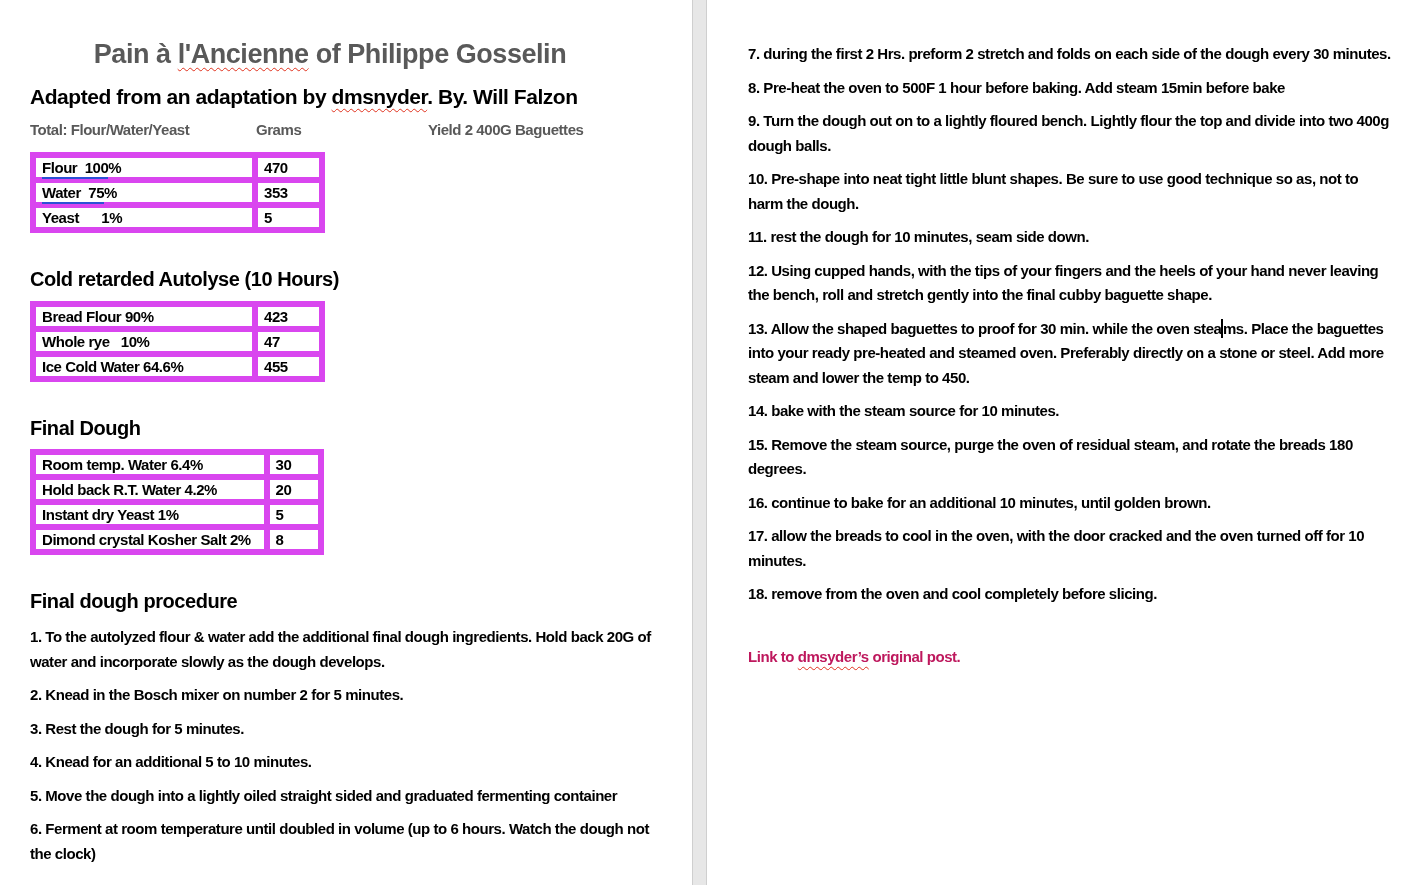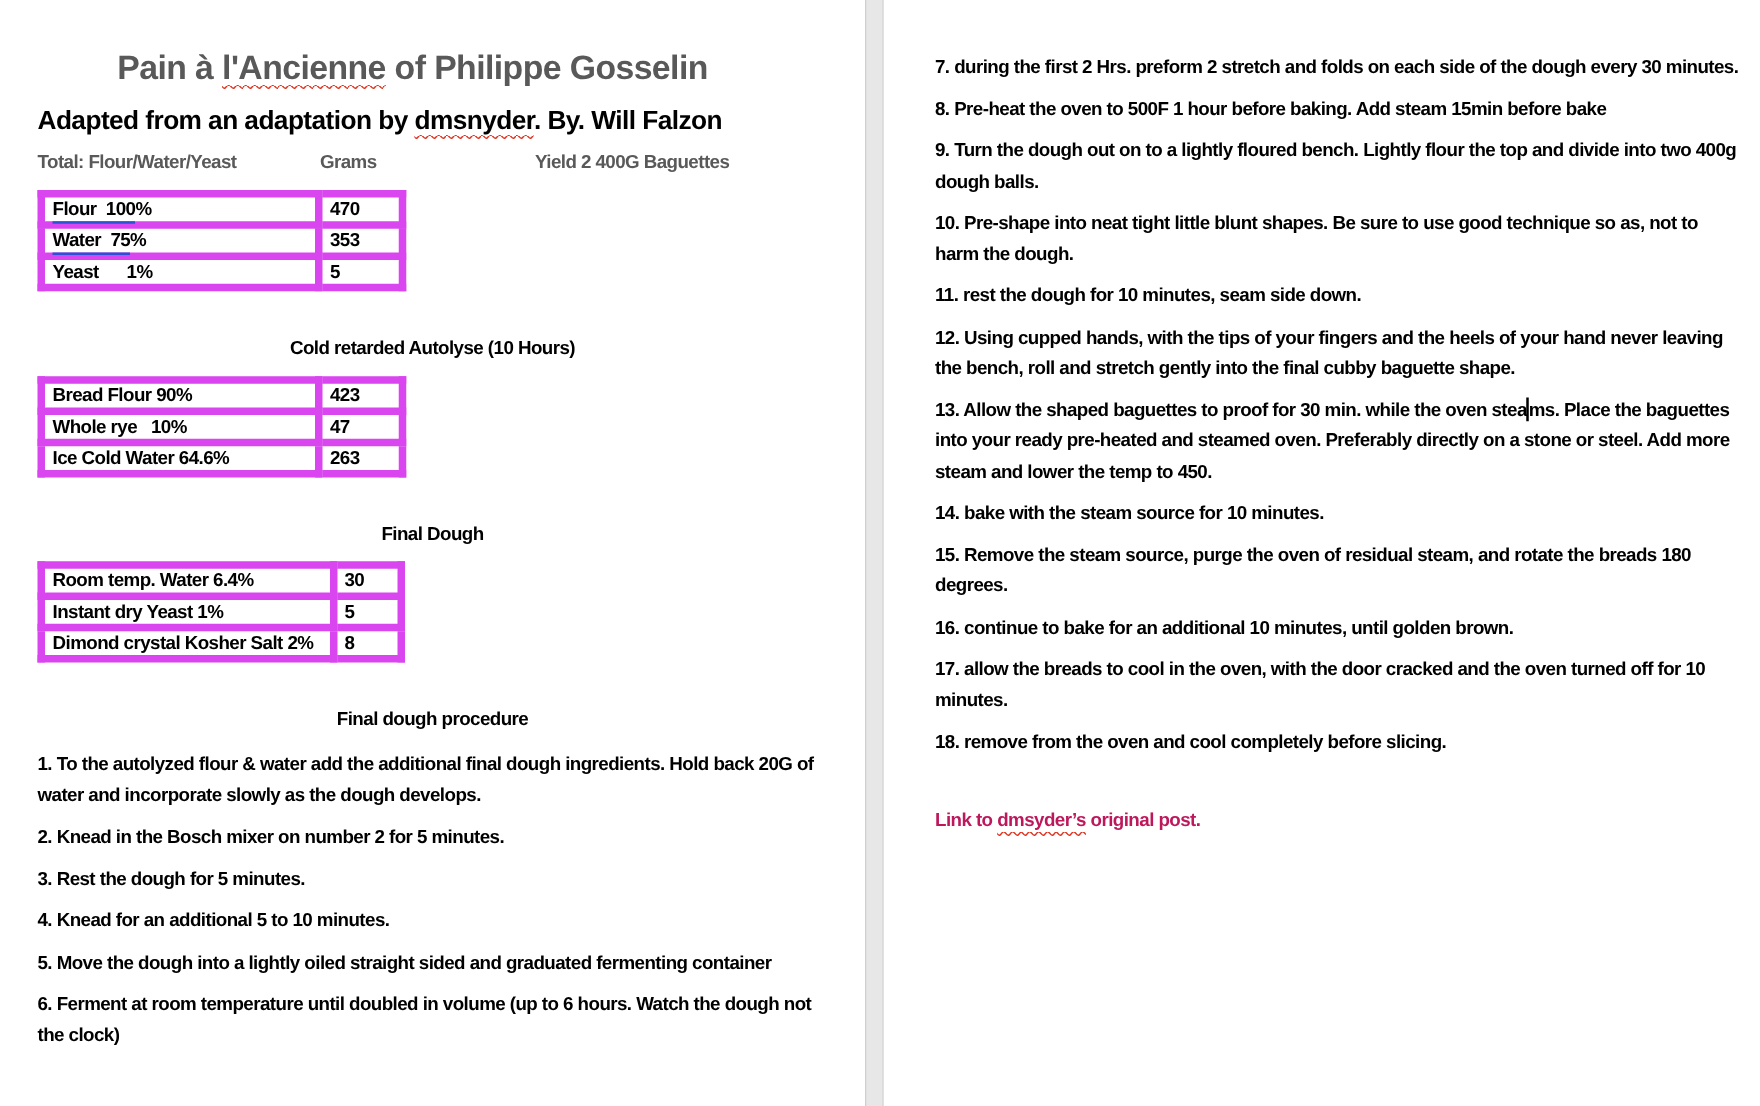--- a/index.html
+++ b/index.html
@@ -38,21 +38,21 @@
   .tbl-a { width: 289px; margin-top: 13px; }
   .tbl-a td:first-child { width: 222px; } .tbl-a td:last-child { width: 67px; }
   .tbl-a tr { height: 23px; }
   .tbl-b { width: 289px; margin-top: 13px; }
   .tbl-b td:first-child { width: 222px; } .tbl-b td:last-child { width: 67px; }
   .tbl-b tr { height: 23px; }
   .tbl-c { width: 294px; margin-top: 12px; }
   .tbl-c td:first-child { width: 210px; } .tbl-c td:last-child { width: 49px; }
   .tbl-c tr { height: 25px; }
 
-  .sec-heading { font-size: 15px; line-height: 18px; margin-top: 37px; color: #000; text-align: center; }
+  .sec-heading { font-size: 20px; line-height: 18px; margin-top: 37px; color: #000; }
 
   .steps { margin-top: 15px; }
   .steps p, .steps-r p { font-size: 15px; line-height: 24.5px; margin-bottom: 9px; }
 
   .blue-underline { border-bottom: 2px solid #2b51d6; padding-bottom: 1px; }
 
   .sq {
     text-decoration: underline; text-decoration-style: wavy;
     text-decoration-color: #e0321e; text-decoration-thickness: 1px;
     text-underline-offset: 4px; text-decoration-skip-ink: none;
@@ -105,31 +105,35 @@
           <tr>
             <td>Bread Flour 90%</td>
             <td>423</td>
           </tr>
           <tr>
             <td>Whole rye   10%</td>
             <td>47</td>
           </tr>
           <tr>
             <td>Ice Cold Water 64.6%</td>
-            <td>263</td>
+            <td>455</td>
           </tr>
         </tbody>
     </table>
 
     <h3 class="sec-heading">Final Dough</h3>
     <table class="tbl-c">
       <tbody>
           <tr>
             <td>Room temp. Water 6.4%</td>
             <td>30</td>
+          </tr>
+          <tr>
+            <td>Hold back R.T. Water 4.2%</td>
+            <td>20</td>
           </tr>
           <tr>
             <td>Instant dry Yeast 1%</td>
             <td>5</td>
           </tr>
           <tr>
             <td>Dimond crystal Kosher Salt 2%</td>
             <td>8</td>
           </tr>
         </tbody>

